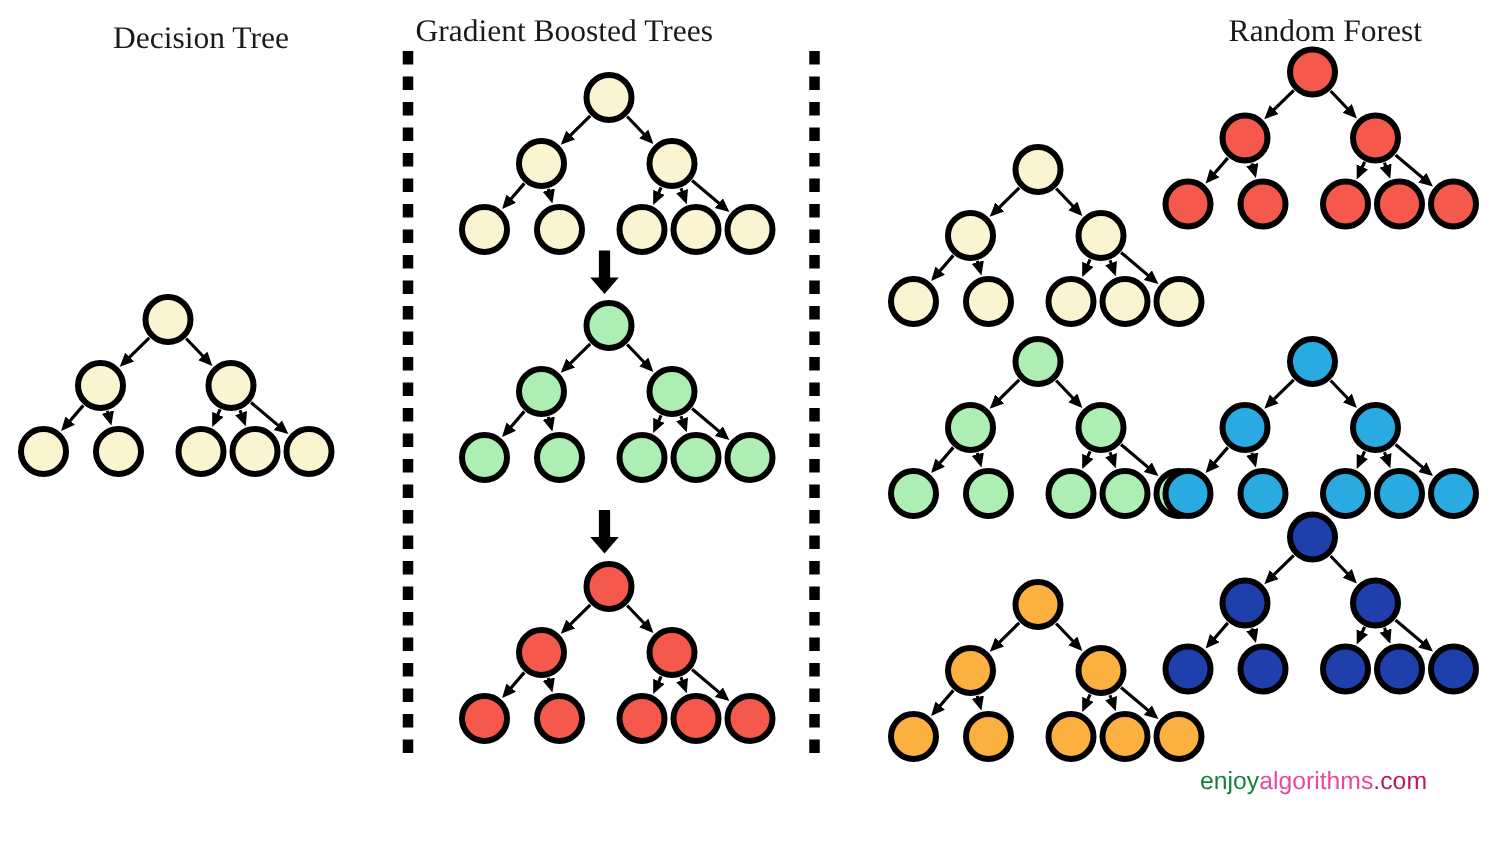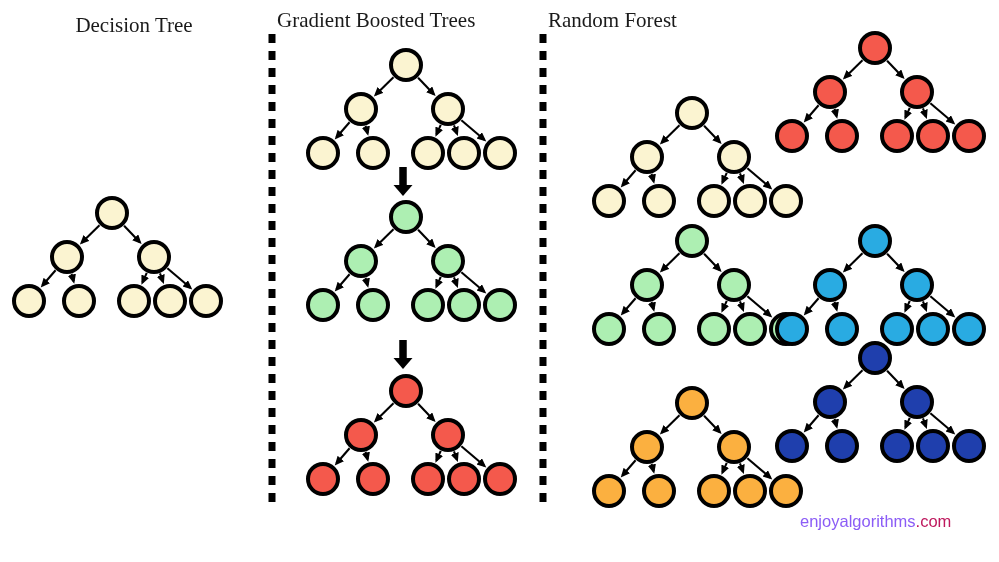--- a/index.html
+++ b/index.html
@@ -23,32 +23,32 @@
   }
   .panel-title {
     position: absolute;
     font-size: 21px;
     color: #1a1a1a;
     white-space: nowrap;
     font-family: Liberation Serif, serif;
   }
   #title-decision-tree { left: 0; top: 13px; width: 268px; text-align: center; }
   #title-gbt          { left: 277px; top: 8px; width: 268px; text-align: left; }
-  #title-rf           { left: 548px; top: 8px; width: 400px; text-align: left; }
+  #title-rf           { left: 548px; top: 8px; width: 400px; text-align: right; }
 
   .watermark {
     position: absolute;
     left: 800px;
     top: 512px;
     font-size: 16.5px;
     white-space: nowrap;
     font-family: "Liberation Sans", sans-serif;
   }
-  .wm-enjoy { color: #8b5cf6; }
-  .wm-algo  { color: #8b5cf6; }
+  .wm-enjoy { color: #15803d; }
+  .wm-algo  { color: #ec4899; }
   .wm-com   { color: #be185d; }
 </style>
 </head>
 <body>
 
 <svg id="canvas" viewBox="0 0 999 562" xmlns="http://www.w3.org/2000/svg">
   <defs>
     <marker id="arrowhead" markerWidth="5" markerHeight="5" refX="3.2" refY="2" orient="auto" markerUnits="strokeWidth">
       <path d="M0,0 L4.4,2 L0,4 z" fill="#000000"></path>
     </marker>

